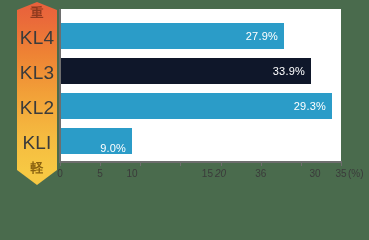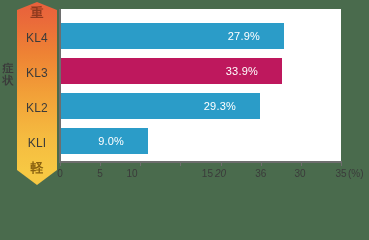--- a/index.html
+++ b/index.html
@@ -68,21 +68,21 @@
   .sev-cap.bottom { color: #8a6210; }
   .sev-mid {
     flex: 1 1 auto;
     width: 100%;
     display: flex;
     flex-direction: column;
     justify-content: space-around;
     align-items: center;
   }
   .sev-level {
-    font-size: 12px;
+    font-size: 19px;
     color: #3b3b3b;
     line-height: 14px;
     letter-spacing: 0.2px;
   }
 
   
   .plot-area {
     position: absolute;
     left: 60px;
     top: 9px;
@@ -111,21 +111,21 @@
     height: 26px;
     background: #2b9cc8;
     box-sizing: border-box;
     display: flex;
     align-items: center;
     justify-content: flex-end;
   }
   .bar-value {
     color: #ffffff;
     font-size: 11px;
-    padding-right: 24px;
+    padding-right: 6px;
     letter-spacing: 0.2px;
     white-space: nowrap;
   }
 
   
   .y-axis-line {
     position: absolute;
     left: 59px;
     top: 9px;
     width: 1.5px;
@@ -164,21 +164,20 @@
     font-size: 10px;
     color: #3b3b3b;
     white-space: nowrap;
   }
 </style>
 </head>
 <body>
 
 <div id="chart-root">
 
-  <div class="axis-title-y">症状</div>
 
   <div class="severity-arrow">
     <div class="sev-cap top">重</div>
     <div class="sev-mid">
       <div class="sev-level">KL4</div>
       <div class="sev-level">KL3</div>
       <div class="sev-level">KL2</div>
       <div class="sev-level">KLI</div>
     </div>
     <div class="sev-cap bottom">軽</div>
@@ -186,31 +185,31 @@
 
   <div class="plot-area"></div>
 
   <div class="bars-layer">
     <div class="bar-row" style="top:14px;">
       <div class="bar" style="width: 223.997px; background: rgb(43, 156, 200);">
         <span class="bar-value">27.9%</span>
       </div>
     </div>
     <div class="bar-row" style="top:49px;">
-      <div class="bar" style="width: 222px; background: #be185d;">
+      <div class="bar" style="width: 251px; background: #0f172a;">
         <span class="bar-value">33.9%</span>
       </div>
     </div>
     <div class="bar-row" style="top:84px;">
-      <div class="bar" style="width: 200px; background: rgb(43, 156, 200);">
+      <div class="bar" style="width: 272px; background: rgb(43, 156, 200);">
         <span class="bar-value">29.3%</span>
       </div>
     </div>
     <div class="bar-row" style="top:119px;">
-      <div class="bar" style="width: 88px; background: rgb(43, 156, 200);">
+      <div class="bar" style="width: 72px; background: rgb(43, 156, 200); align-items: flex-end;">
         <span class="bar-value">9.0%</span>
       </div>
     </div>
   </div>
 
   <div class="y-axis-line"></div>
   <div class="x-axis-line"></div>
 
   <div id="ticks">
       <div class="tick-mark" style="left: 60px;"></div>
@@ -219,20 +218,20 @@
       <div class="tick-label" style="left: 100.143px;">5</div>
       <div class="tick-mark" style="left: 140.286px;"></div>
       <div class="tick-label" style="left: 132px;">10</div>
       <div class="tick-mark" style="left: 180.429px;"></div>
       <div class="tick-label" style="left: 180.429px; margin-left: 27px;">15</div>
       <div class="tick-mark" style="left: 220.571px;"></div>
       <div class="tick-label" style="left: 220.571px; font-style: italic;">20</div>
       <div class="tick-mark" style="left: 260.714px;"></div>
       <div class="tick-label" style="left: 260.714px;">36</div>
       <div class="tick-mark" style="left: 300.857px;"></div>
-      <div class="tick-label" style="left: 300px;">30</div>
+      <div class="tick-label" style="left: 315px;">30</div>
       <div class="tick-mark" style="left: 341px;"></div>
       <div class="tick-label" style="left: 341px;">35</div>
     </div>
 
   <div class="unit-label">(%)</div>
 
 </div>
 
 </body></html>

